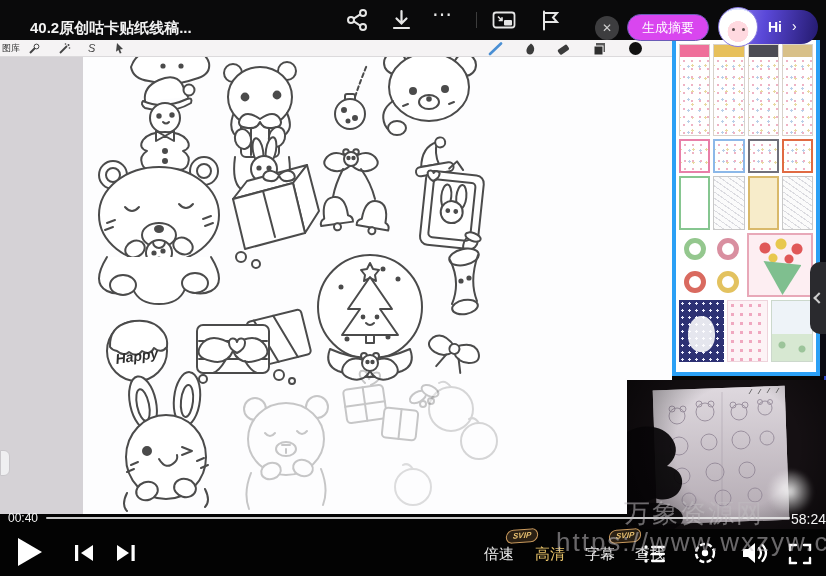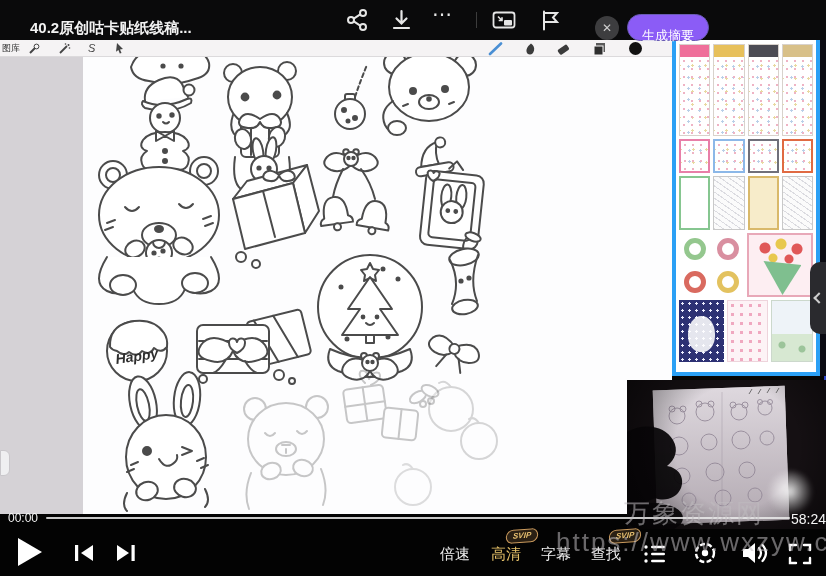--- a/index.html
+++ b/index.html
@@ -9,22 +9,22 @@
          outline:2px solid #2c43c6;outline-offset:-2px;}
 
   
   .titlebar{left:0;top:0;width:826px;height:40px;background:#0a0a0b;z-index:30;}
   .tb-title{left:30px;top:8px;height:24px;line-height:40px;color:#f2f2f2;font-size:15px;font-weight:bold;z-index:31;}
   .tb-icon{z-index:31;color:#e6e6e6;}
   .tb-more{left:432px;top:2px;font-size:20px;letter-spacing:1px;color:#e6e6e6;z-index:31;}
   .tb-divider{left:476px;top:12px;width:1px;height:16px;background:#3c3c3c;z-index:31;}
   .tb-close{left:595px;top:16px;width:24px;height:24px;border-radius:50%;background:#3d3d3f;color:#cfcfcf;
             font-size:12px;text-align:center;line-height:24px;z-index:32;}
-  .tb-summary{left:627px;top:14px;height:27px;line-height:25px;padding:8px 14px;border-radius:14px;
-              background:#8b5cf6;border:1px solid #6a5bb5;color:#fff;font-size:13px;z-index:32;}
+  .tb-summary{left:627px;top:14px;height:27px;line-height:25px;padding:0 14px;border-radius:14px;
+              background:#d946ef;border:1px solid #6a5bb5;color:#fff;font-size:13px;z-index:32;}
   .assistant{left:720px;top:10px;width:98px;height:34px;border-radius:17px;z-index:32;
              background:linear-gradient(100deg,#9b8cf5 0%,#5a48d8 45%,#241a6e 100%);}
   .avatar{left:-2px;top:-3px;width:40px;height:40px;border-radius:50%;
           background:radial-gradient(circle at 50% 62%,#ffd9e0 0 34%,#fff 35% 72%,#dfe6ff 73% 100%);
           border:1px solid #8a7ce0;}
   .avatar i{position:absolute;width:3px;height:3px;border-radius:50%;background:#5a4a4a;top:20px;}
   .avatar i.l{left:13px}.avatar i.r{left:23px}
   .assistant .hi{left:48px;top:0;height:34px;line-height:34px;color:#fff;font-size:14px;font-weight:bold;}
   .assistant .chev{left:72px;top:0;height:34px;line-height:33px;color:#fff;font-size:14px;}
 
@@ -77,21 +77,21 @@
   .camera{left:627px;top:380px;width:199px;height:149px;background:#151013;z-index:16;overflow:hidden;}
   .camera::after{content:"";position:absolute;inset:0;background:radial-gradient(circle at 55% 45%,transparent 45%,rgba(0,0,0,.55) 95%);}
   .glare{left:138px;top:90px;width:50px;height:44px;border-radius:50%;
          background:radial-gradient(circle,rgba(255,255,255,.95),rgba(255,255,255,0) 70%);filter:blur(2px);}
 
   
   .black-bottom{left:0;top:514px;width:826px;height:62px;background:#030303;z-index:15;}
   .time{color:#f5f5f5;font-size:12px;z-index:22;}
   .seekbar{left:46px;top:517px;width:744px;height:2px;background:rgba(235,235,235,.85);z-index:21;border-radius:1px;}
   .ctl{z-index:22;}
-  .lbl{color:#eeeeee;font-size:15px;z-index:22;}
+  .lbl{color:#eeeeee;font-size:15px;z-index:22;margin-left:44px;}
   .gold{color:#e9c46a;text-align:right;}
   .svip{width:32px;height:14px;border-radius:7px;background:#2a2014;border:1px solid #c9995c;
         color:#e8c070;font-size:8px;font-weight:bold;font-style:italic;text-align:center;line-height:12px;
         transform:skewX(-8deg) rotate(-4deg);z-index:23;}
   .watermark{color:rgba(192,188,192,.55);font-size:26px;letter-spacing:2px;z-index:24;white-space:nowrap;}
 </style>
 </head>
 <body>
 
 <div id="frame">
@@ -480,21 +480,21 @@
       </g>
       <g>
         <path d="M0,52 C18,42 38,46 46,60 C52,70 48,80 40,86 C52,88 58,98 54,108 C50,118 38,122 28,118 L0,130 Z" fill="#0a070a" opacity=".95"></path>
         <ellipse cx="28" cy="138" rx="28" ry="15" fill="#0a070a" opacity=".95"></ellipse>
       </g>
     </svg>
     <div class="abs glare"></div>
   </div>
 
   <div class="abs black-bottom"></div>
-  <span class="abs time" style="left:8px;top:511px">00:00</span>
+  <span class="abs time" style="left:8px;top:511px">00:40</span>
   <div class="abs seekbar"></div>
   <span class="abs time" style="left:791px;top:511px;font-size:14px">58:24</span>
 
   <svg class="abs ctl" style="left:16px;top:536px" width="28" height="32">
     <path d="M2,2 L26,16 L2,30 Z" fill="#fff"></path>
     </svg>
   <svg class="abs ctl" style="left:72px;top:542px" width="24" height="22">
     <rect x="3" y="3" width="3.2" height="16" fill="#fff"></rect>
       <path d="M21,3 L9,11 L21,19 Z" fill="#fff"></path>
     </svg>
@@ -559,14 +559,22 @@
     <rect x="12" y="11" width="8" height="5.5" rx="1" fill="#e6e6e6"></rect>
     <path d="M6,7.5 l4,4 M10,8.2 v3.3 h-3.3" stroke="#e6e6e6" stroke-width="1.6" fill="none"></path>
     </svg>
   <svg class="abs tb-icon" style="left:538px;top:9px" width="24" height="23">
     <g stroke="#e6e6e6" stroke-width="2" fill="none" stroke-linecap="round">
     <path d="M6,2.5 v18 M6,4 h13 l-4,4.5 4,4.5 h-13"></path>
       </g>
     </svg>
   <div class="abs tb-close">✕</div>
   <div class="abs tb-summary">生成摘要</div>
+  <div class="abs assistant">
+    <div class="abs avatar">
+        <i class="l"></i>
+        <i class="r"></i>
+      </div>
+    <span class="abs hi">Hi</span>
+    <span class="abs chev">›</span>
+  </div>
 
 </div>
 
 </body></html>

